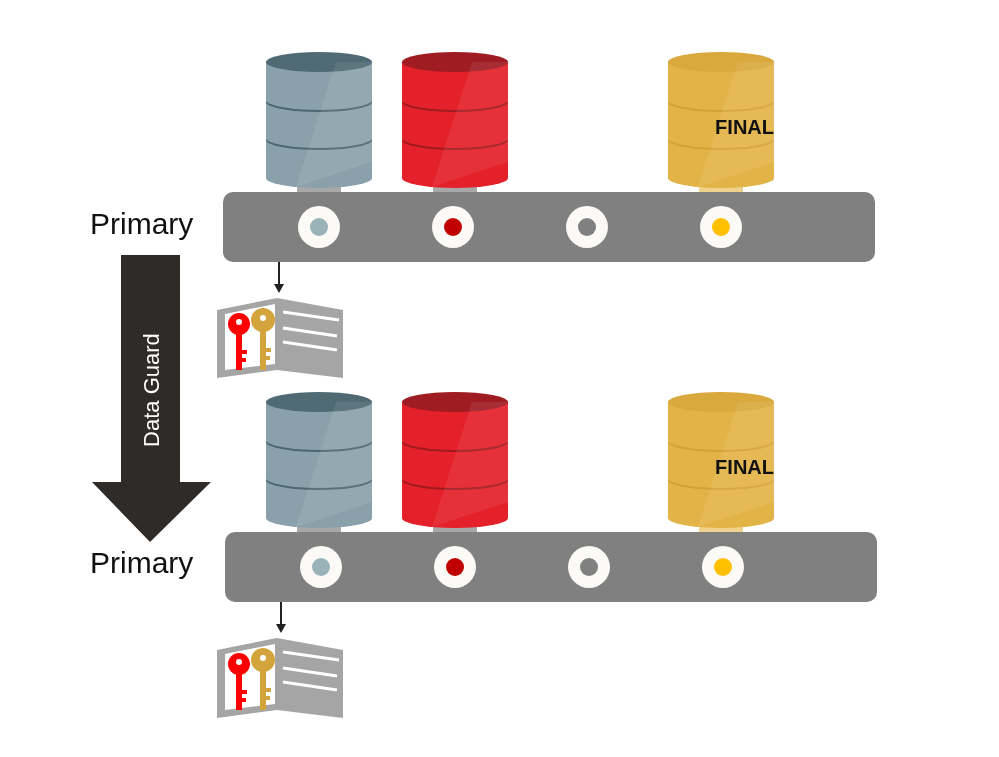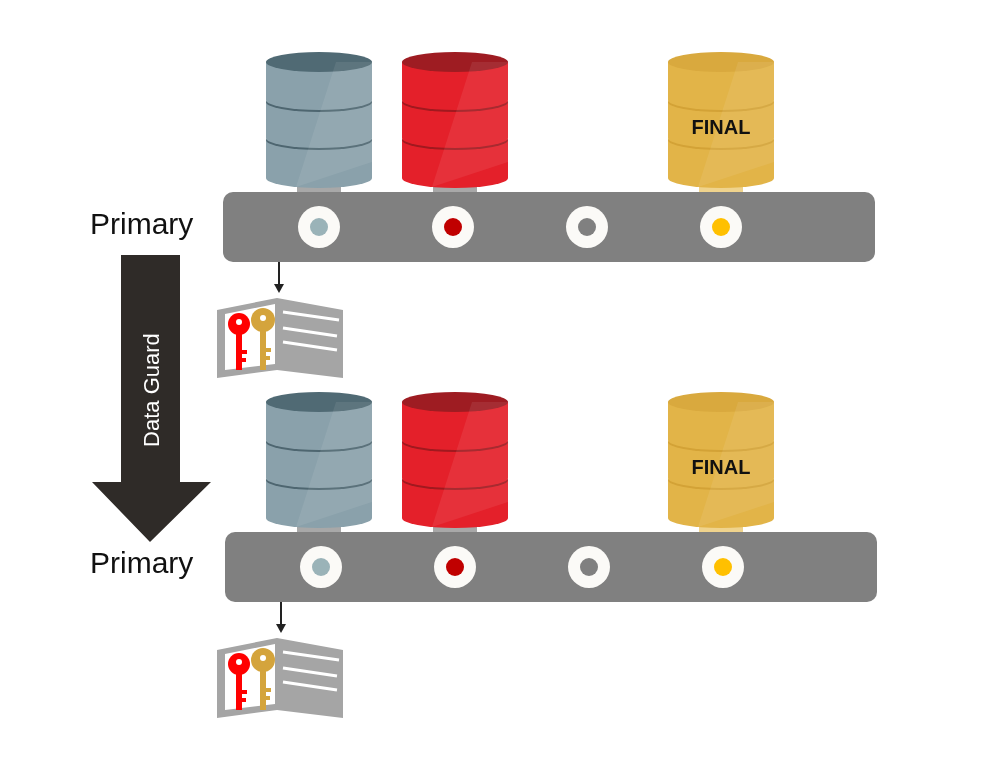--- a/index.html
+++ b/index.html
@@ -2,21 +2,21 @@
 <html><head>
 <meta charset="utf-8">
 <style>
   html, body { margin:0; padding:0; background:#ffffff; }
   body { width:999px; height:757px; position:relative; overflow:hidden; font-family:"Liberation Sans", sans-serif; }
   .abs { position:absolute; }
   .label { font-family:"Liberation Sans", sans-serif; font-size:30px; color:#111;text-align:right; }
   .rail { background:#808080; border-radius:10px; }
   .port { width:42px; height:42px; border-radius:50%; background:#fbfaf7; display:flex; align-items:center; justify-content:center; }
   .port .dot { width:18px; height:18px; border-radius:50%; }
-  .final-text { font-family:"Liberation Sans", sans-serif; font-weight:bold; font-size:20px; color:#111; position:absolute; width:100%; text-align:center; }
+  .final-text { font-family:"Liberation Sans", sans-serif; font-weight:bold; font-size:20px; color:#111; position:absolute; width:100%; text-align:right; }
   .dg-text { position:absolute; color:#fff; font-size:22px; font-family:"Liberation Sans", sans-serif; transform:rotate(-90deg); white-space:nowrap; transform-origin:center; }
 </style>
 </head>
 <body>
 
 <svg class="abs" style="left:90px;top:255px;" width="124" height="290">
   <polygon points="31,0 90,0 90,227 121,227 60,287 2,227 31,227" fill="#2f2b28"></polygon>
 </svg>
 <div class="dg-text" style="left:92px;top:377px;width:120px;text-align:center;">Data Guard</div>
 

